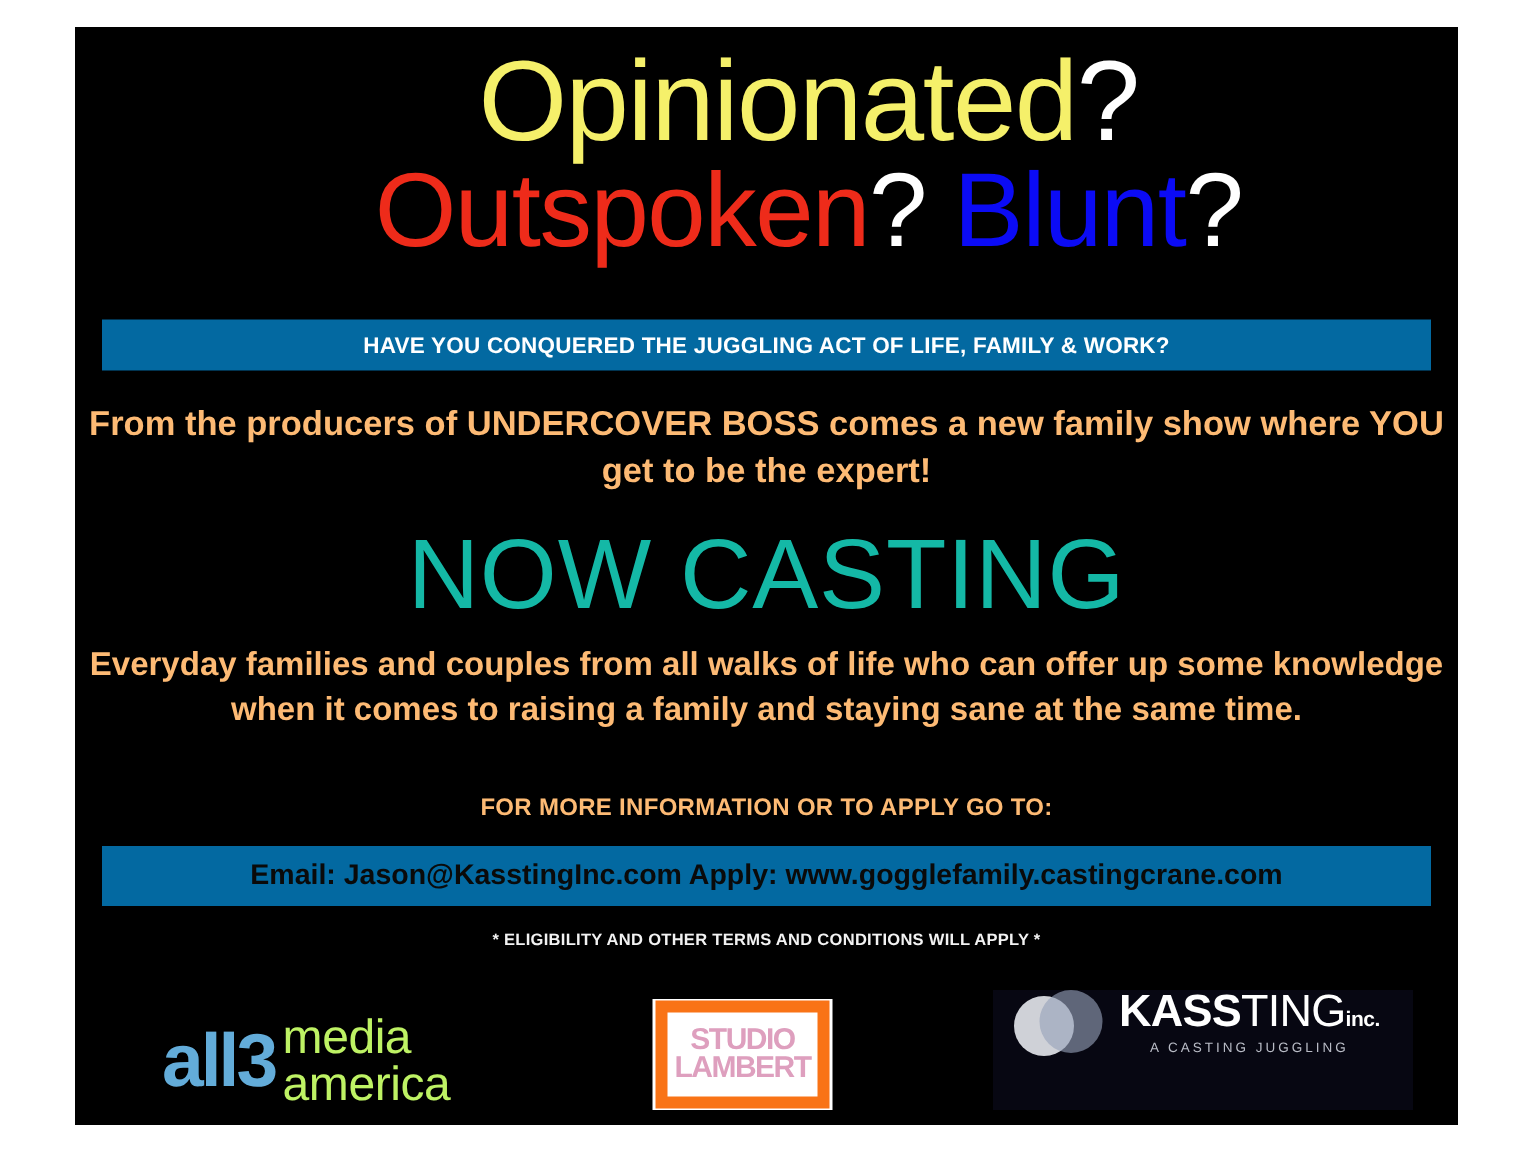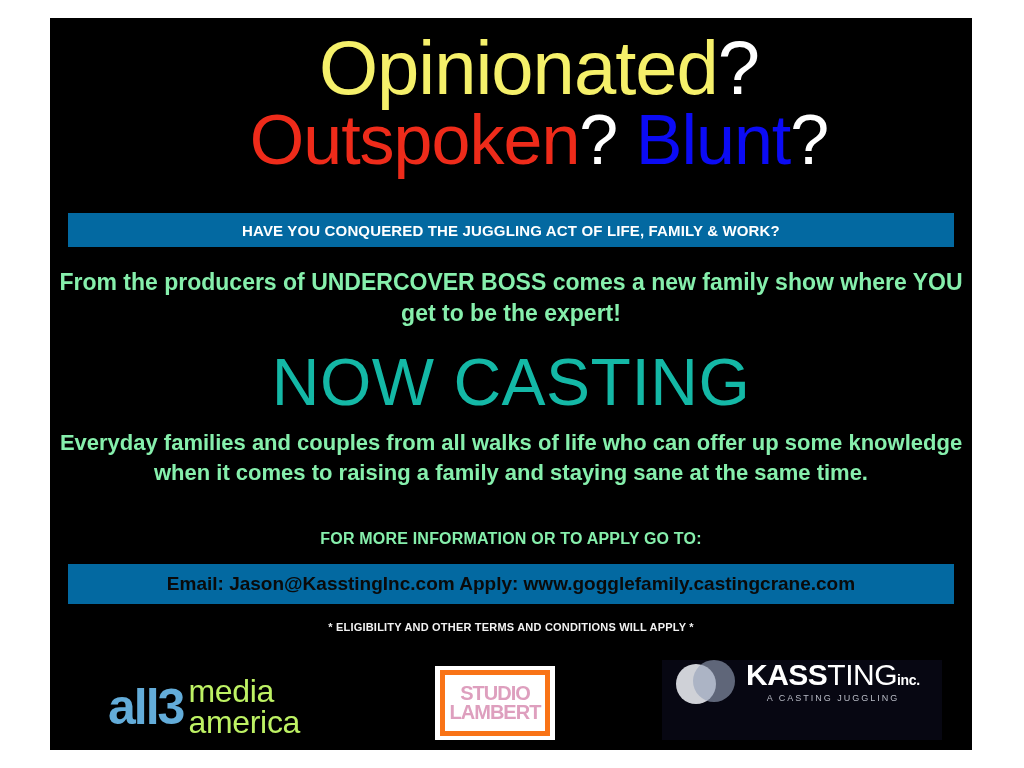--- a/index.html
+++ b/index.html
@@ -83,21 +83,21 @@
     font-weight: bold;
     white-space: nowrap;
   }
 
   
   .body-text {
     position: absolute;
     left: 0;
     width: 922px;
     text-align: center;
-    color: #86efac;
+    color: #fdba74;
   }
   #intro-copy {
     top: 249px;
     font-size: 23px;
     font-weight: bold;
     line-height: 1.33;
   }
   #now-casting {
     position: absolute;
     left: 0;
@@ -171,21 +171,21 @@
     width: 120px;
     height: 74px;
     background: #FFFFFF;
     display: flex;
     align-items: center;
     justify-content: center;
   }
   .lambert-inner {
     width: 100px;
     height: 56px;
-    border: 5px solid #f97316;
+    border: 8px solid #f97316;
     display: flex;
     flex-direction: column;
     align-items: center;
     justify-content: center;
     position: relative;
   }
   .lambert-line {
     color: #DE9FBE;
     font-size: 20px;
     font-weight: bold;

